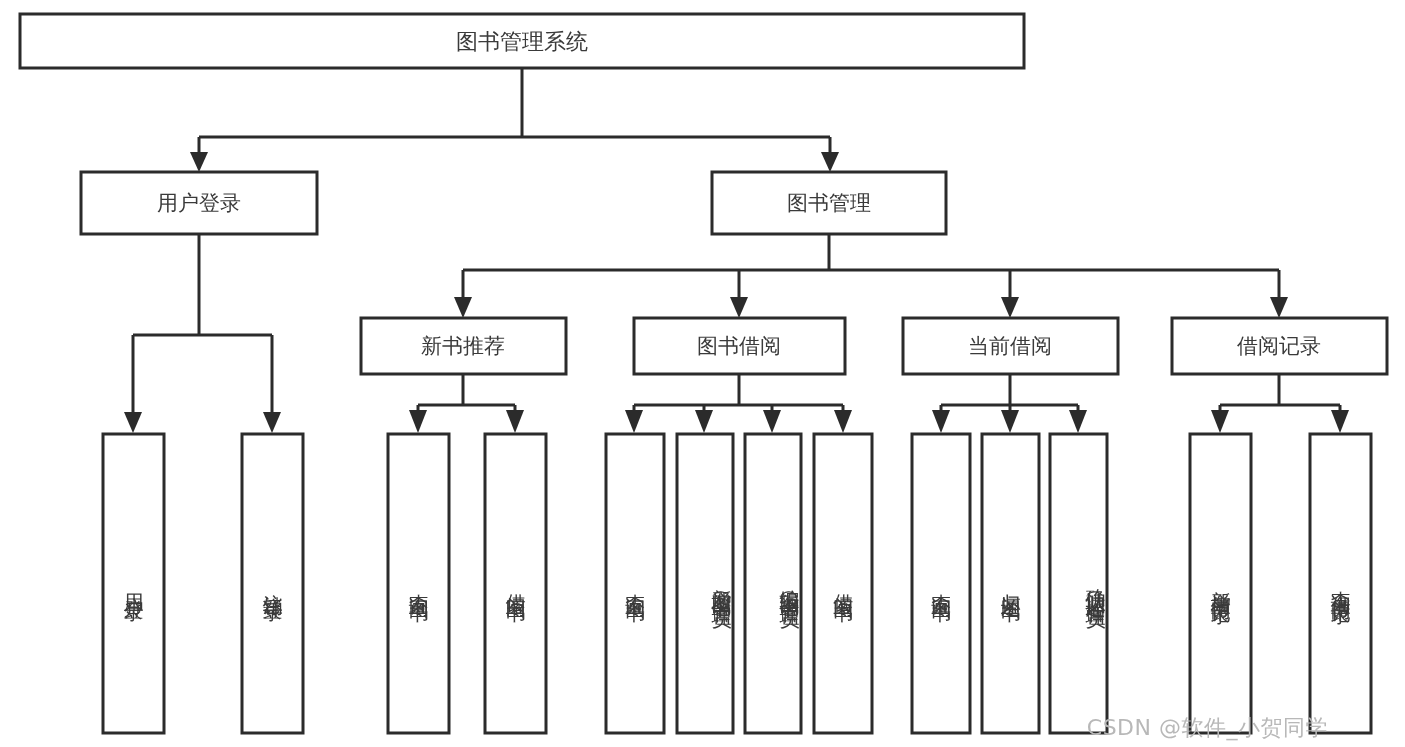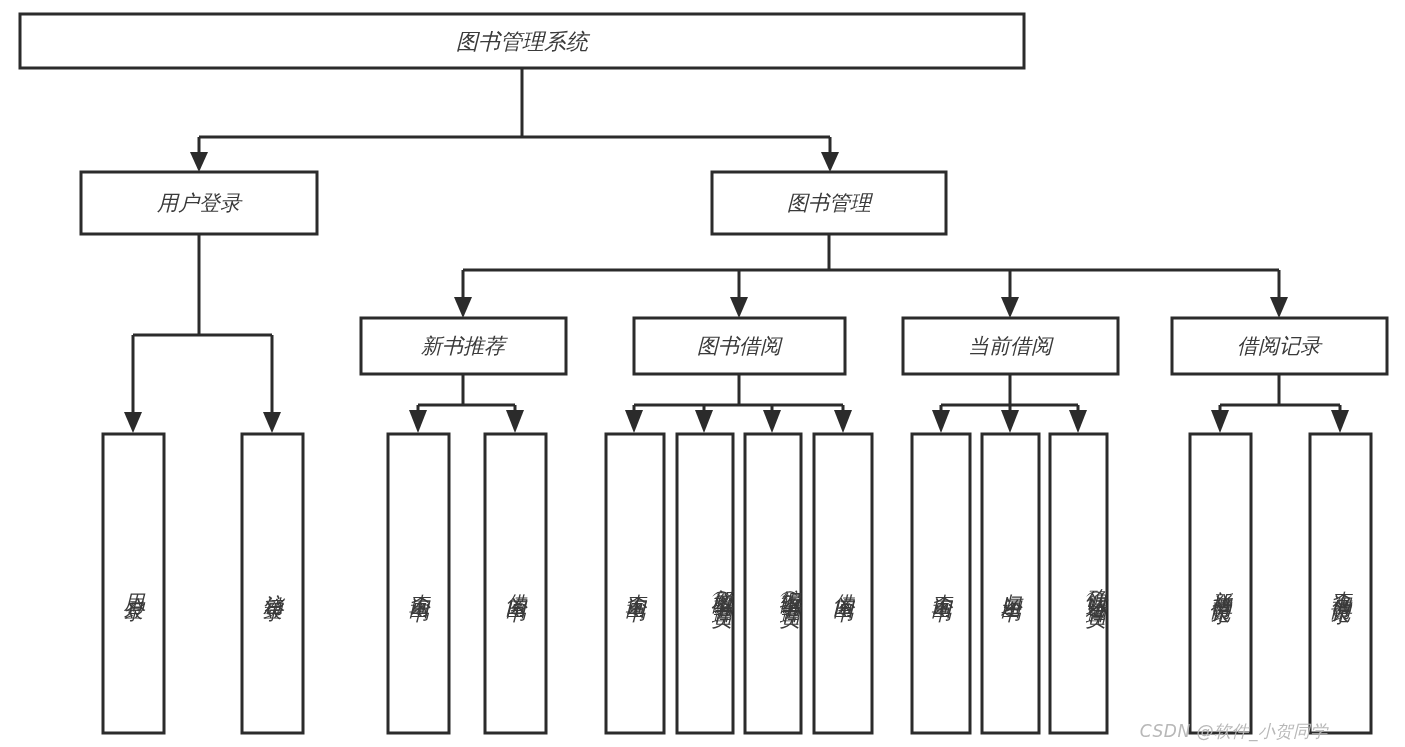--- a/index.html
+++ b/index.html
@@ -1,20 +1,20 @@
 <!DOCTYPE html>
 <html><head>
 <meta charset="utf-8">
 <style>
   html,body{margin:0;padding:0;background:#ffffff;}
   body{
     font-family:"DejaVu Sans","Liberation Sans",sans-serif;
     width:1405px;height:747px;overflow:hidden;
   }
-  #canvas{position:relative;width:1336px;height:747px;background:#fff;font-style:italic;}
+  #canvas{position:relative;width:1336px;height:747px;background:#fff;}
   svg#diagram{position:absolute;left:0;top:0;width:1405px;height:747px;}
   .node-rect{fill:#ffffff;stroke:#2b2b2b;stroke-width:3;}
   .edge{stroke:#2b2b2b;stroke-width:3;fill:none;}
   .arrow-head{fill:#2b2b2b;stroke:none;}
   .node-label-h{
     font-family:"DejaVu Sans","Liberation Sans",sans-serif;
     font-size:21px;fill:#3a3a3a;text-anchor:middle;
     dominant-baseline:middle;
   }
   .node-label-root{
@@ -32,21 +32,21 @@
     color:#3a3a3a;
     letter-spacing:3px;
     text-align:center;
     white-space:nowrap;
     pointer-events:none;
   }
   #watermark{
     position:absolute;
     right:8px;bottom:4px;
     font-family:"DejaVu Sans","Liberation Sans",sans-serif;
-    font-size:17px;
+    font-size:22px;
     color:#b8b8b8;
     white-space:nowrap;
     letter-spacing:0.5px;
   }
 </style>
 </head>
 <body>
 
 <div id="canvas">
 

